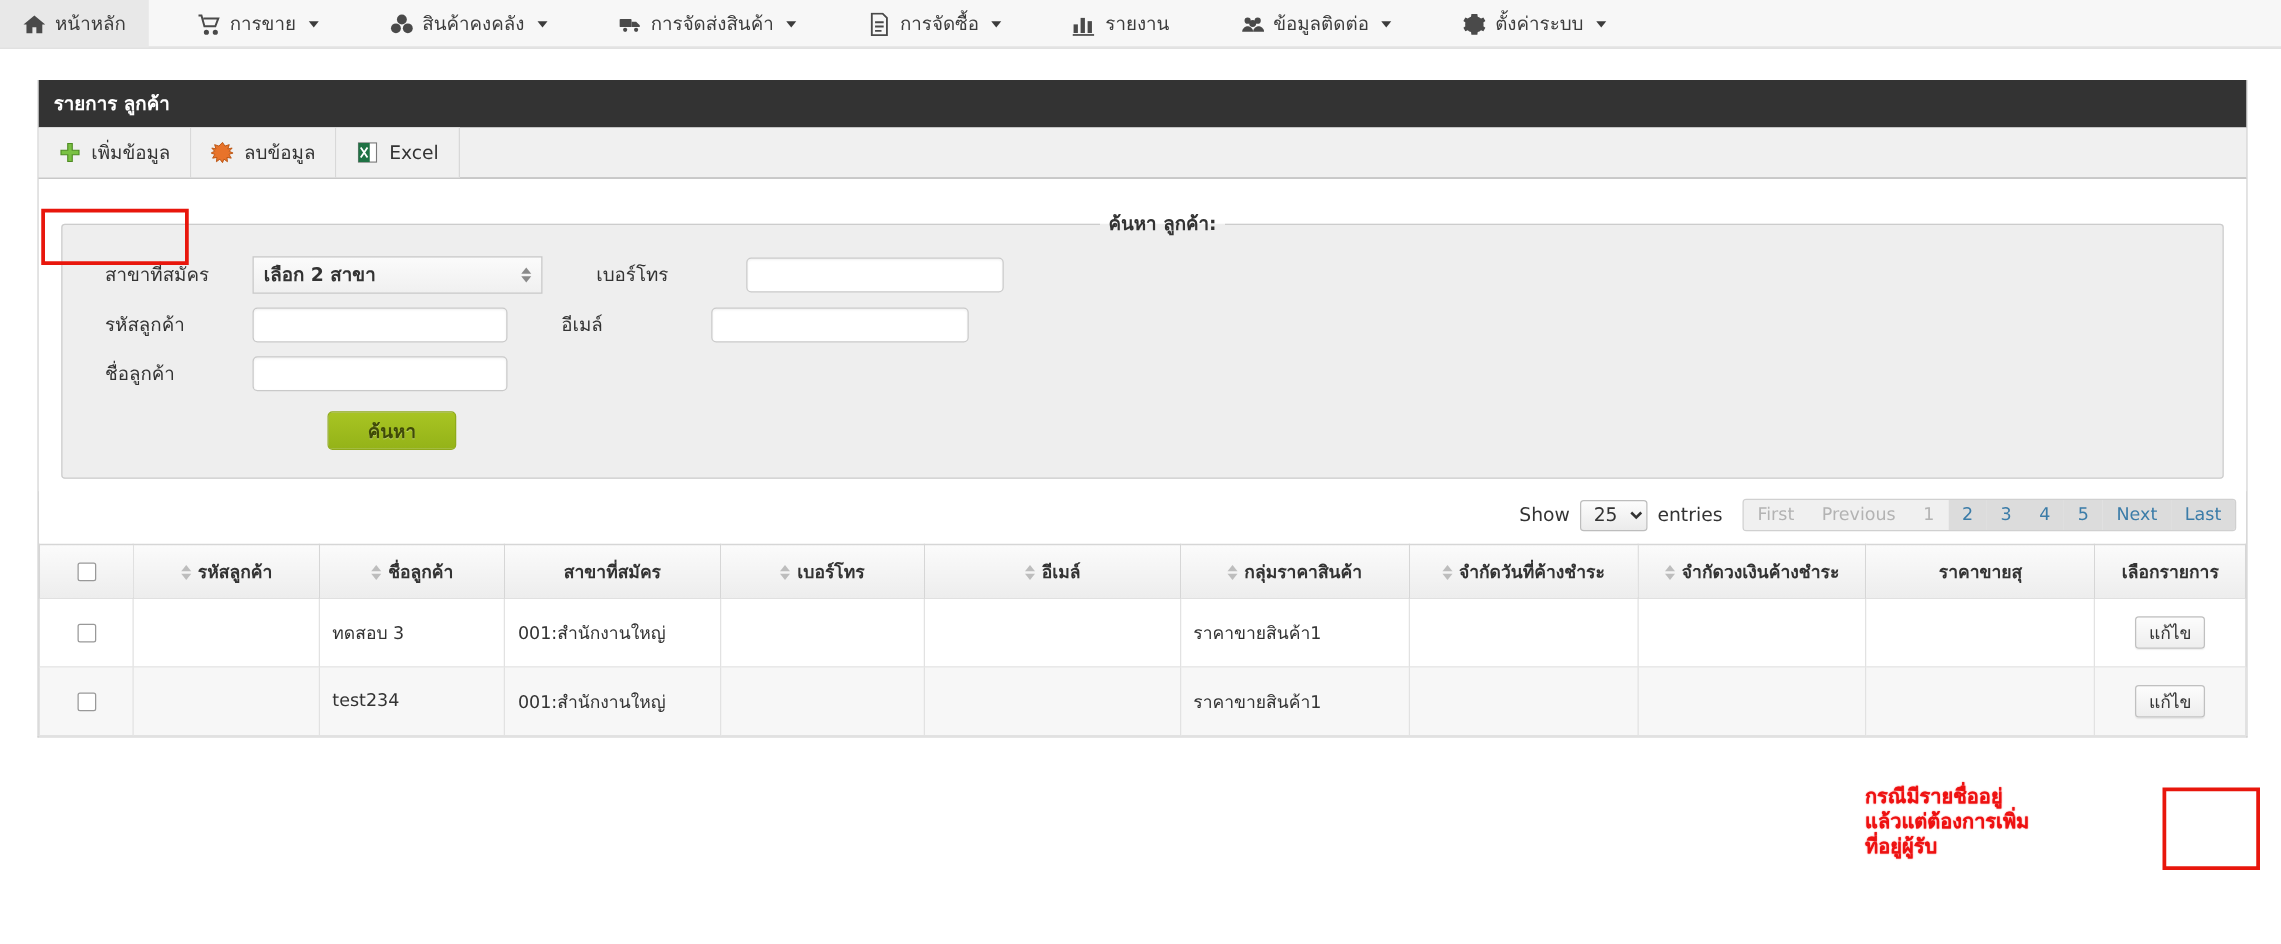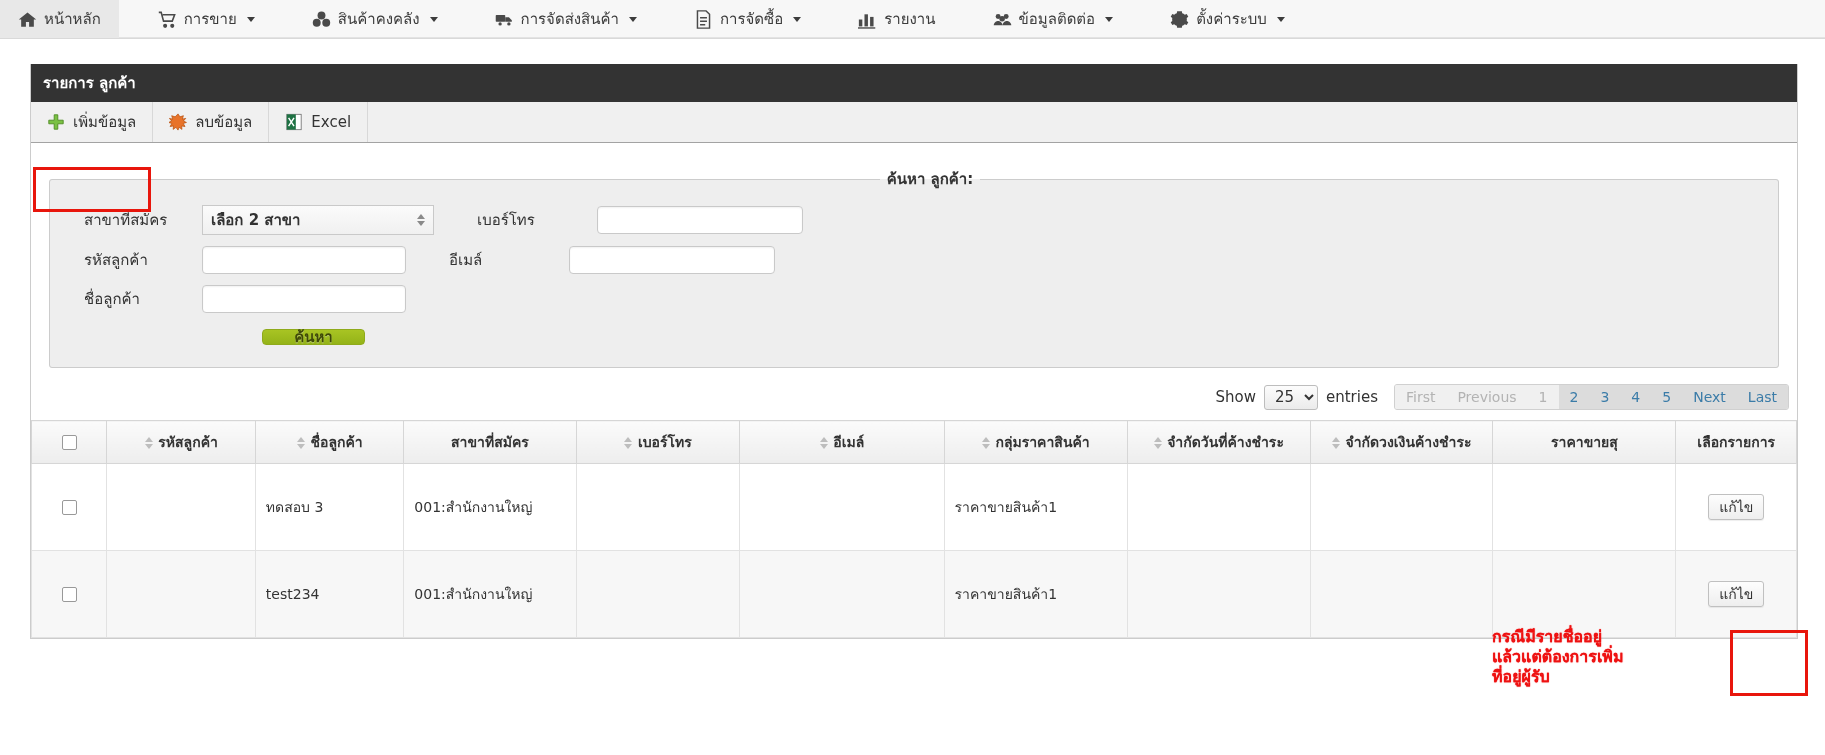--- a/index.html
+++ b/index.html
@@ -99,21 +99,21 @@
     font-family:inherit;display:flex;align-items:center;position:relative;cursor:pointer;
   }
   .sel .arrows{position:absolute;right:8px;top:50%;transform:translateY(-50%);
     display:flex;flex-direction:column;gap:2px;}
   .sel .arrows i{display:block;width:0;height:0;border-left:4px solid transparent;
     border-right:4px solid transparent;}
   .sel .arrows i.up{border-bottom:5px solid #8a8a8a;}
   .sel .arrows i.dn{border-top:5px solid #8a8a8a;}
   .btn-search{
     margin-left:196px;margin-top:16px;
-    width:103px;height:16px;border:1px solid #8faa1b;border-radius:4px;
+    width:103px;height:31px;border:1px solid #8faa1b;border-radius:4px;
     background:linear-gradient(#a8c423,#94b318);
     color:#3f4a07;font-size:15px;font-weight:bold;font-family:inherit;
     cursor:pointer;display:flex;align-items:center;justify-content:center;
     text-shadow:0 1px 0 rgba(255,255,255,.35);
   }
 
   
   .paging{
     display:flex;align-items:center;justify-content:flex-end;
     padding:6px 8px 10px 0;gap:8px;font-size:15px;color:#333;
@@ -141,21 +141,21 @@
   table.grid th:first-child{border-left:1px solid #d6d6d6;}
   table.grid th .sorter{
     display:inline-block;width:9px;margin-right:5px;vertical-align:middle;
   }
   table.grid th .sorter i{display:block;width:0;height:0;margin:0 auto;
     border-left:4px solid transparent;border-right:4px solid transparent;}
   table.grid th .sorter i.up{border-bottom:5px solid #bdbdbd;margin-bottom:2px;}
   table.grid th .sorter i.dn{border-top:5px solid #bdbdbd;}
   table.grid td{
     border:1px solid #e2e2e2;border-top:none;
-    height:54px;padding:16px 10px;font-size:14px;color:#333;
+    height:54px;padding:0 10px;font-size:14px;color:#333;
     vertical-align:middle;
   }
   tr.alt td{background:#f7f7f7;}
   .cb{
     width:15px;height:15px;box-sizing:border-box;
     border:1px solid #999;border-radius:2px;background:#fff;display:inline-block;
     cursor:pointer;vertical-align:middle;
   }
   .btn-edit{
     width:56px;height:26px;border:1px solid #c0c0c0;border-radius:3px;

